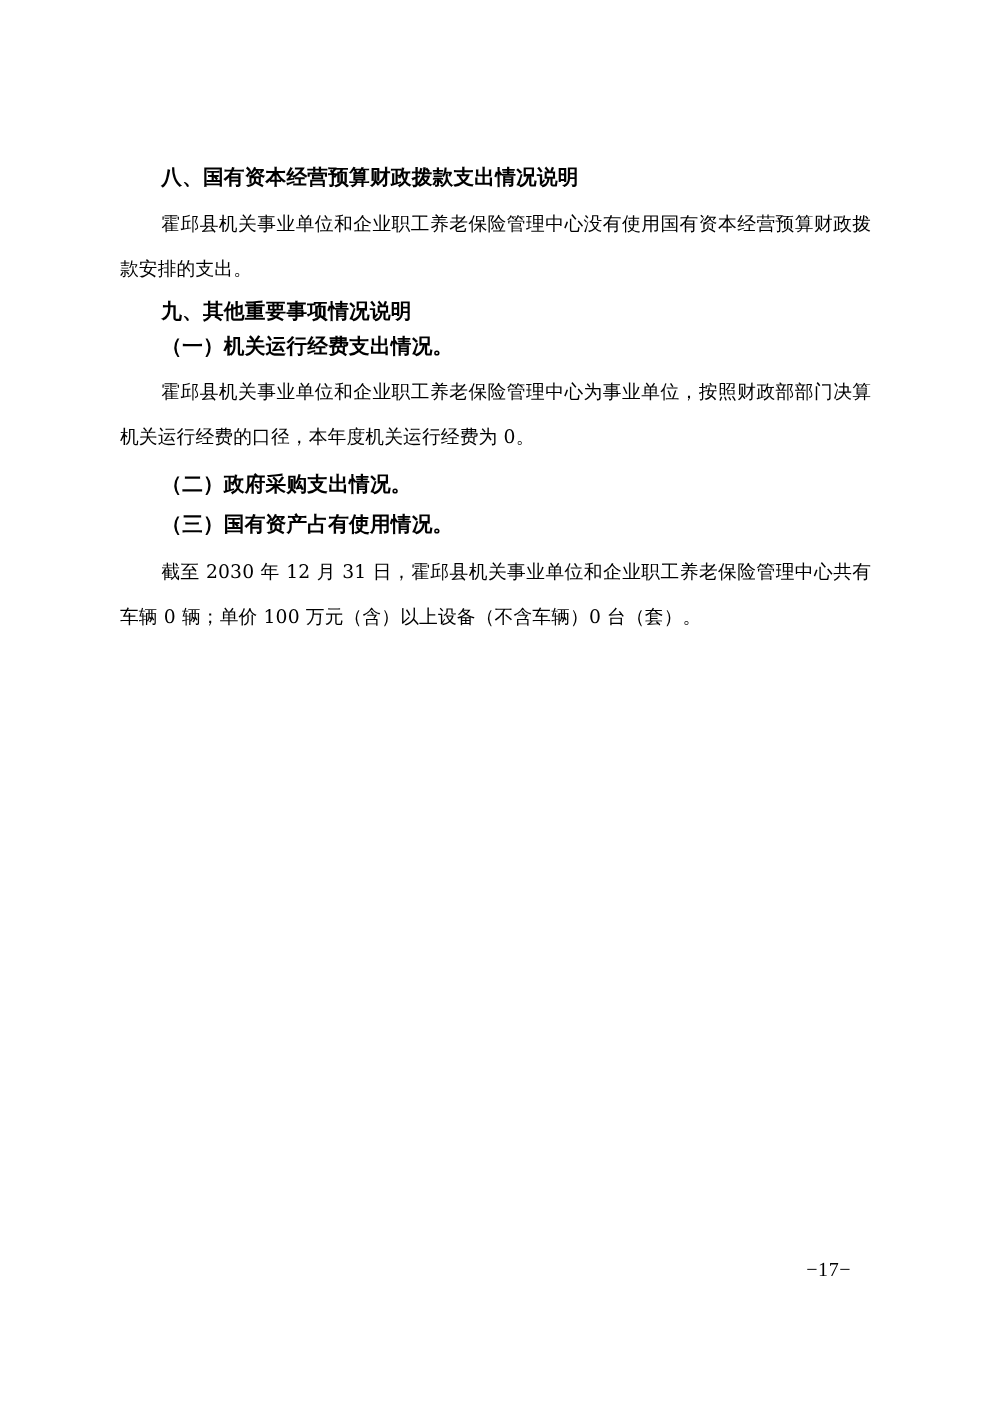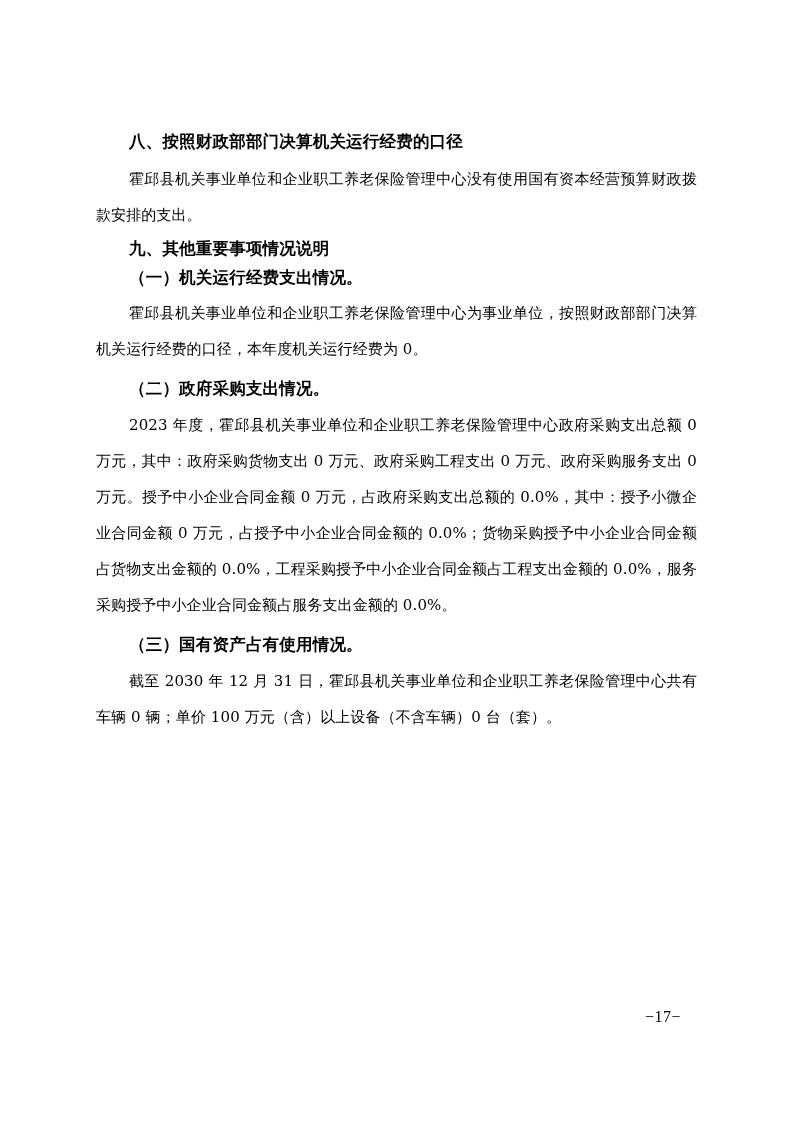--- a/index.html
+++ b/index.html
@@ -30,21 +30,21 @@
   .heading {
     font-family: "DejaVu Sans", "Liberation Sans", sans-serif;
     font-weight: bold;
     font-size: 16.5px;
     line-height: 1.2;
     margin: 0 0 9px 0;
     text-indent: 33px;
     letter-spacing: 0.2px;
   }
   .subheading {
-    font-family: Liberation Serif, serif;
+    font-family: Liberation Mono, monospace;
     font-weight: bold;
     font-size: 16.5px;
     line-height: 1.2;
     margin: 0 0 8px 0;
     text-indent: 33px;
     letter-spacing: 0.2px;
   }
   .para {
     font-size: 15px;
     line-height: 36px;
@@ -64,33 +64,32 @@
     font-family: Liberation Serif, serif;
     letter-spacing: 0.5px;
   }
 </style>
 </head>
 <body>
 
 <div class="page">
   <div class="content">
 
-    <h2 class="heading">八、按照财政部部门决算机关运行经费的口径</h2>
+    <h2 class="heading">八、国有资本经营预算财政拨款支出情况说明</h2>
 
     <p class="para">霍邱县机关事业单位和企业职工养老保险管理中心没有使用国有资本经营预算财政拨款安排的支出。</p>
 
     <h2 class="heading gap-sm">九、其他重要事项情况说明</h2>
 
     <h3 class="subheading">（一）机关运行经费支出情况。</h3>
 
     <p class="para">霍邱县机关事业单位和企业职工养老保险管理中心为事业单位，按照财政部部门决算机关运行经费的口径，本年度机关运行经费为 0。</p>
 
     <h3 class="subheading gap-md">（二）政府采购支出情况。</h3>
 
-    <p class="para">2023 年度，霍邱县机关事业单位和企业职工养老保险管理中心政府采购支出总额 0 万元，其中：政府采购货物支出 0 万元、政府采购工程支出 0 万元、政府采购服务支出 0 万元。授予中小企业合同金额 0 万元，占政府采购支出总额的 0.0%，其中：授予小微企业合同金额 0 万元，占授予中小企业合同金额的 0.0%；货物采购授予中小企业合同金额占货物支出金额的 0.0%，工程采购授予中小企业合同金额占工程支出金额的 0.0%，服务采购授予中小企业合同金额占服务支出金额的 0.0%。</p>
 
     <h3 class="subheading gap-md">（三）国有资产占有使用情况。</h3>
 
     <p class="para">截至 2030 年 12 月 31 日，霍邱县机关事业单位和企业职工养老保险管理中心共有车辆 0 辆；单价 100 万元（含）以上设备（不含车辆）0 台（套）。</p>
 
   </div>
 
   <div class="footer">−17−</div>
 </div>
 

